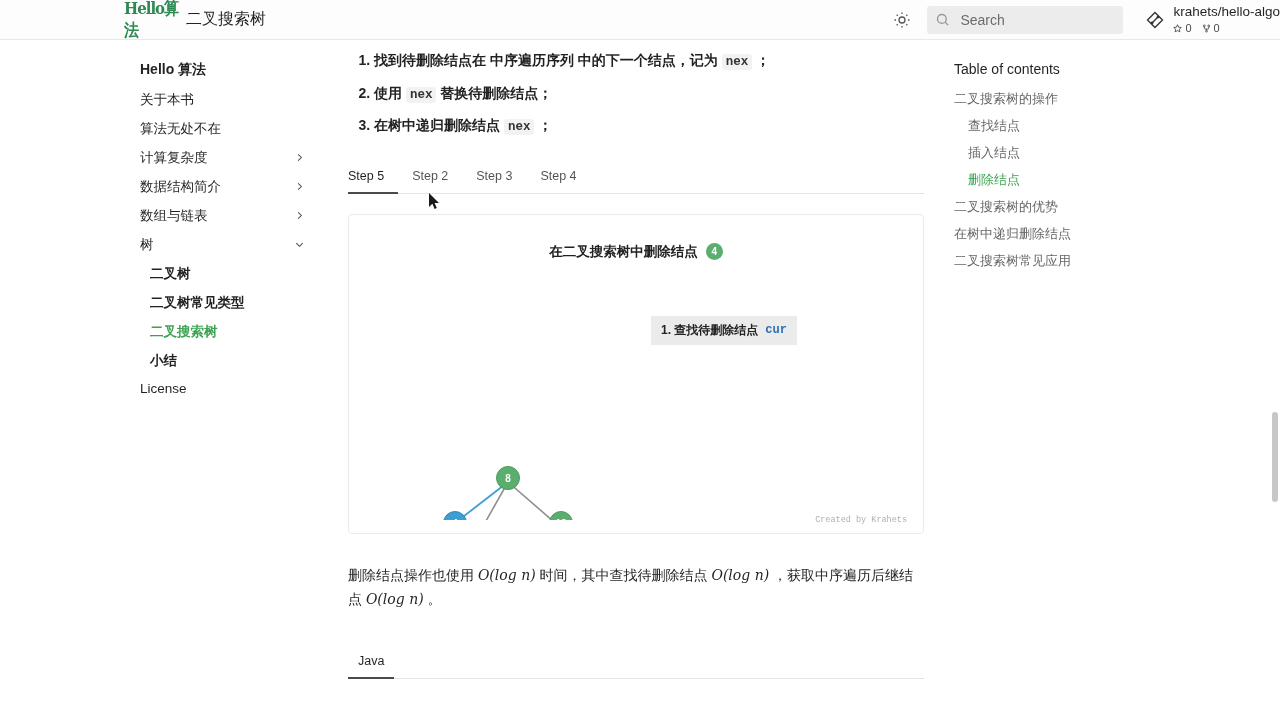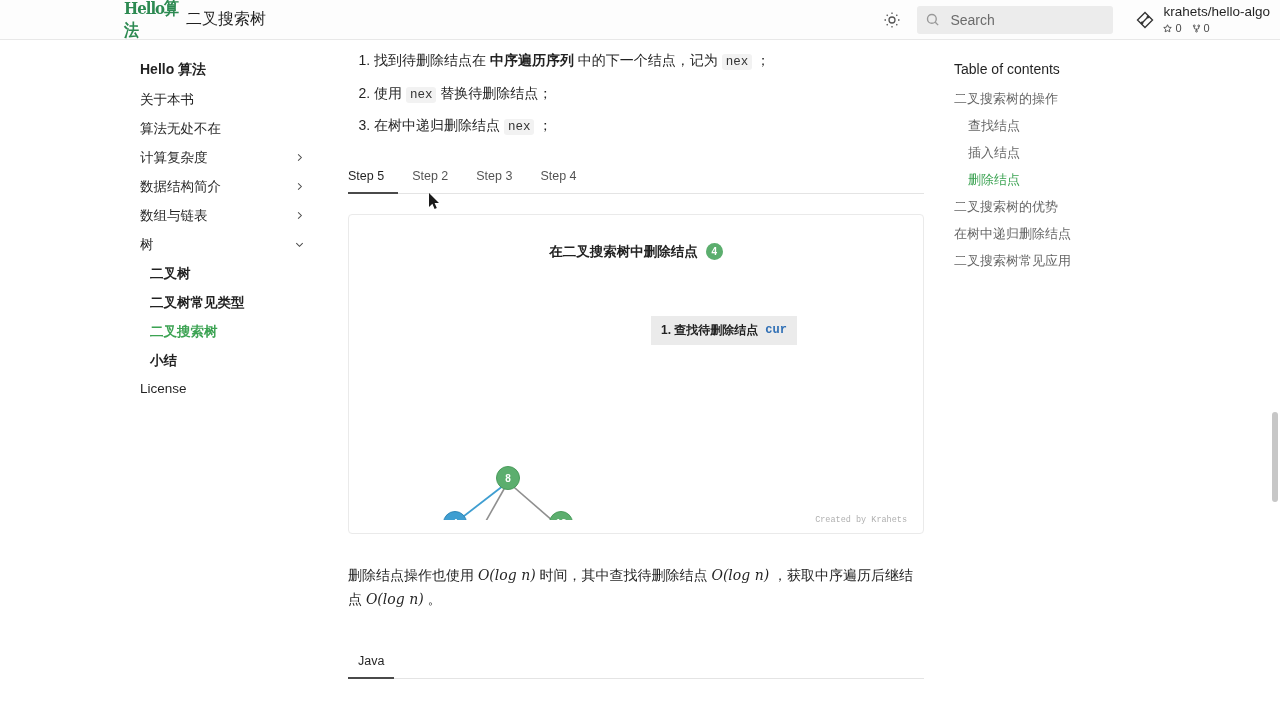--- a/index.html
+++ b/index.html
@@ -52,21 +52,21 @@
   }
   .search-box .s-icon { opacity: .55; display: flex; }
   .search-input {
     border: none; background: transparent; outline: none;
     font-family: "Liberation Sans", sans-serif;
     font-size: 14px; color: #b91c1c; margin-left: 8px; width: 100%;
   }
   .search-input::placeholder { color: #6b6b6b; }
   .repo {
     display: flex; align-items: center; gap: 8px;
-    margin-left: 22px; margin-right: 10px;
+    margin-left: 22px; 
   }
   .repo-icon { color: #333; display: flex; }
   .repo-text { line-height: 1.25; }
   .repo-name { font-size: 13.5px; color: #000000de; }
   .repo-stats { font-size: 11px; color: #4a4a4a; display: flex; gap: 10px; margin-top: 1px; }
   .repo-stats span { display: inline-flex; align-items: center; gap: 3px; }
 
   
   .content-area {
     position: absolute; top: 41px; left: 0; right: 0; bottom: 0;
@@ -99,21 +99,21 @@
     position: absolute; left: 348px; top: 0; width: 576px;
   }
   .para {
     font-size: 14px; line-height: 1.7; color: #000000de;
     margin: 16px 0 10px 0;
   }
   ol.steps {
     margin: 8px 0 0 0; padding-left: 26px;
   }
   ol.steps li {
-    font-size: 14px; line-height: 1.65; margin-bottom: 9px; color: #000000de;
+    font-size: 14px; line-height: 1.65; margin-bottom: 9px; color: #000000de; font-weight: bold;
   }
   code.inline {
     font-family: "Liberation Mono", monospace;
     font-size: 12.5px;
     background: #f2f2f2;
     border-radius: 3px;
     padding: 1px 4px;
     color: #333;
   }
   .mathit { font-family: "DejaVu Serif", serif; font-style: italic; }

